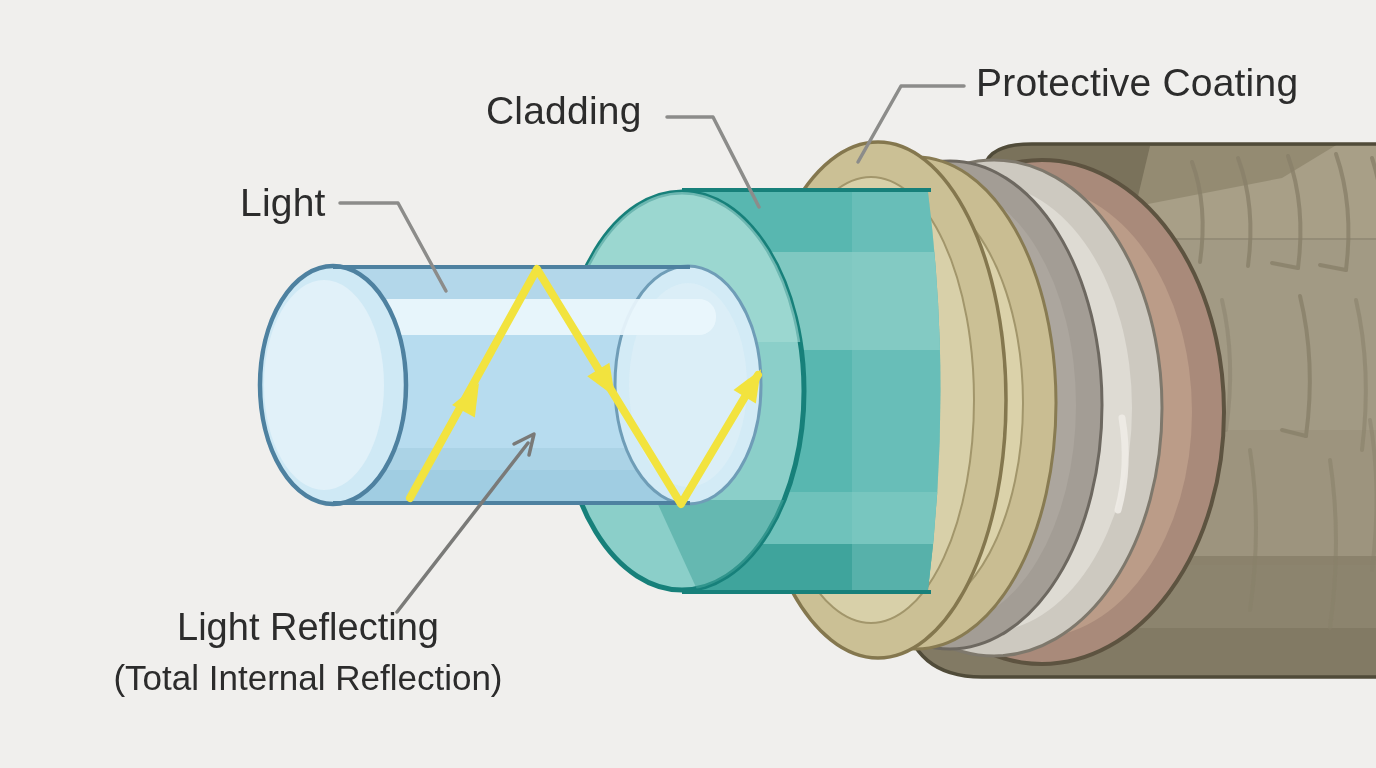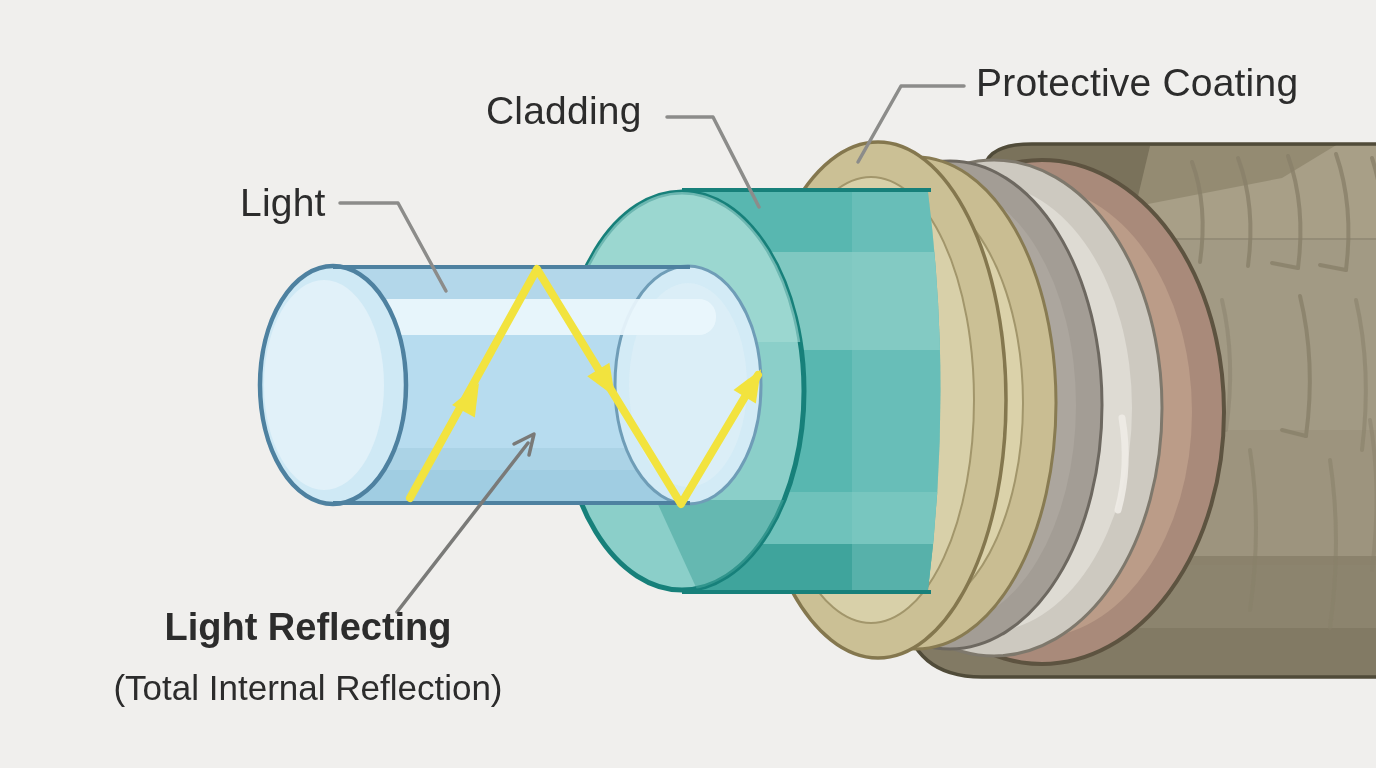--- a/index.html
+++ b/index.html
@@ -10,22 +10,22 @@
   }
   .stage svg { position:absolute; left:0; top:0; }
   .diagram-label {
     position:absolute; color:#2c2c2c; font-weight:500;
     white-space:nowrap; letter-spacing:0.2px; line-height:1.1;
   }
   .lbl-core        { left:240px; top:182px; font-size:39px; }
   .lbl-cladding    { left:486px; top:90px;  font-size:39px; }
   .lbl-protective  { left:976px; top:62px;  font-size:39px; }
   .lbl-reflect-block { left:58px; top:606px; width:500px; text-align:center; }
-  .lbl-reflect-line1 { font-size:38px; color:#2c2c2c; font-weight:700; }
-  .lbl-reflect-line2 { font-size:35px; color:#2c2c2c; font-weight:500; margin-top:19px; }
+  .lbl-reflect-line1 { font-size:38px; color:#2c2c2c; font-weight:400; }
+  .lbl-reflect-line2 { font-size:35px; color:#2c2c2c; font-weight:500; margin-top:9px; }
 </style>
 </head>
 <body>
 
 <div class="stage">
 
   <svg width="1376" height="768" viewBox="0 0 1376 768">
     <defs>
       <clipPath id="jacketClip">
         <path d="M 1032,144 L 1376,144 L 1376,677 L 982,677 Q 912,677 903,610 Q 928,296 986,162 Q 994,144 1032,144 Z"></path>

